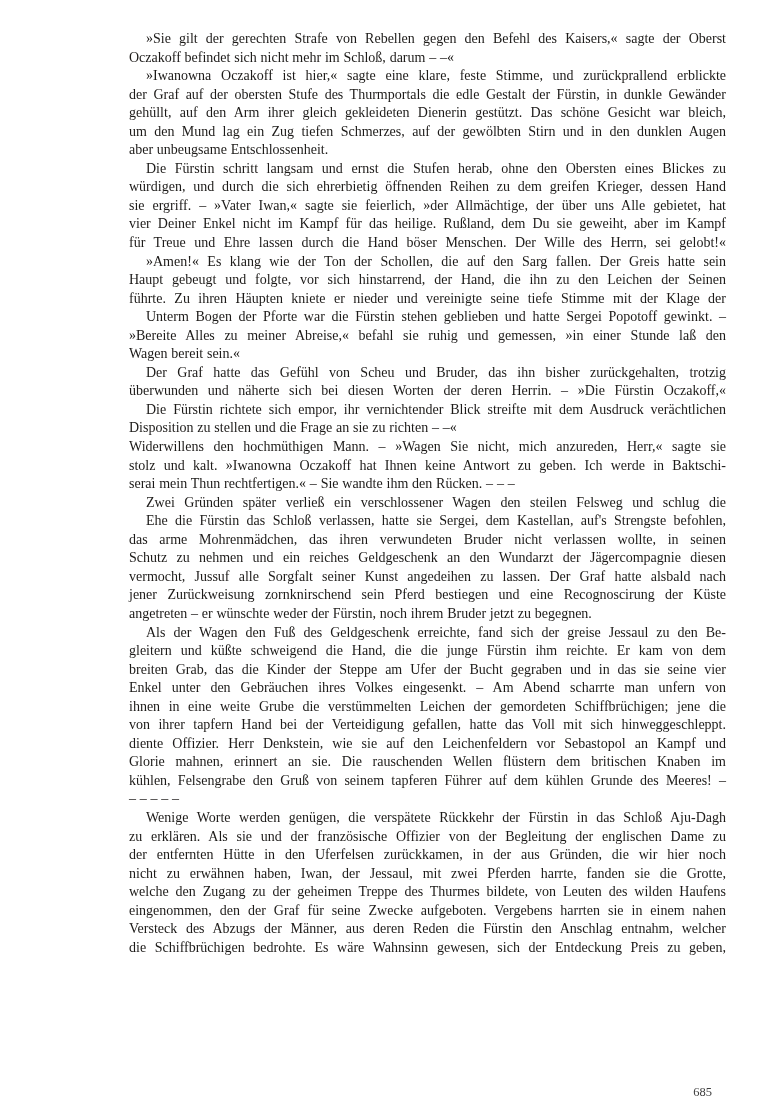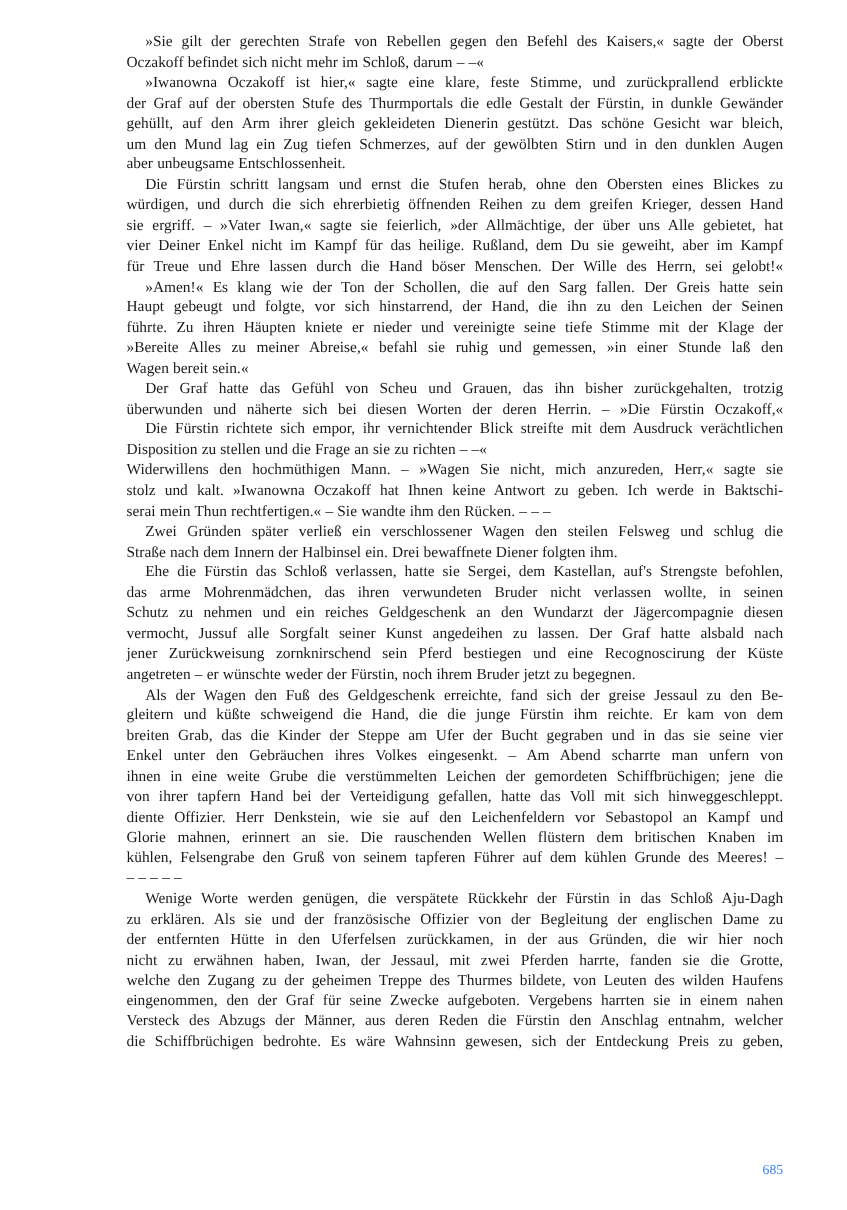--- a/index.html
+++ b/index.html
@@ -10,44 +10,44 @@
   }
   .page {
     position: relative;
     width: 770px;
     height: 1100px;
     background: #ffffff;
     overflow: hidden;
   }
   .text-column {
     position: absolute;
-    left: 115px;
+    left: 129px;
     top: 30px;
     width: 597px;
     color: #1c1a18;
     font-size: 14px;
     line-height: 18.55px;
     word-spacing: 0.02em;
   }
   .line {
     text-align: justify;
     text-align-last: justify;
   }
   .line.end {
     text-align: right;
     text-align-last: left;
   }
   .line.indent {
     text-indent: 17px;
   }
   .page-number {
     position: absolute;
-    top: 1056px;
+    top: 1085px;
     right: 58px;
-    color: #3b82f6;
+    color: #404040;
     font-size: 12.5px;
     line-height: 15px;
   }
 </style>
 </head>
 <body>
 
 <div class="page">
   <div class="text-column">
       <div class="line indent">»Sie gilt der gerechten Strafe von Rebellen gegen den Befehl des Kaisers,« sagte der Oberst</div>
@@ -58,31 +58,31 @@
       <div class="line">um den Mund lag ein Zug tiefen Schmerzes, auf der gewölbten Stirn und in den dunklen Augen</div>
       <div class="line end">aber unbeugsame Entschlossenheit.</div>
       <div class="line indent">Die Fürstin schritt langsam und ernst die Stufen herab, ohne den Obersten eines Blickes zu</div>
       <div class="line">würdigen, und durch die sich ehrerbietig öffnenden Reihen zu dem greifen Krieger, dessen Hand</div>
       <div class="line">sie ergriff. – »Vater Iwan,« sagte sie feierlich, »der Allmächtige, der über uns Alle gebietet, hat</div>
       <div class="line">vier Deiner Enkel nicht im Kampf für das heilige. Rußland, dem Du sie geweiht, aber im Kampf</div>
       <div class="line">für Treue und Ehre lassen durch die Hand böser Menschen. Der Wille des Herrn, sei gelobt!«</div>
       <div class="line indent">»Amen!« Es klang wie der Ton der Schollen, die auf den Sarg fallen. Der Greis hatte sein</div>
       <div class="line">Haupt gebeugt und folgte, vor sich hinstarrend, der Hand, die ihn zu den Leichen der Seinen</div>
       <div class="line">führte. Zu ihren Häupten kniete er nieder und vereinigte seine tiefe Stimme mit der Klage der</div>
+      <div class="line indent">Unterm Bogen der Pforte war die Fürstin stehen geblieben und hatte Sergei Popotoff gewinkt. –</div>
       <div class="line">»Bereite Alles zu meiner Abreise,« befahl sie ruhig und gemessen, »in einer Stunde laß den</div>
       <div class="line end">Wagen bereit sein.«</div>
-      <div class="line indent">Der Graf hatte das Gefühl von Scheu und Grauen, das ihn bisher zurückgehalten, trotzig</div>
+      <div class="line indent">Der Graf hatte das Gefühl von Scheu und Bruder, das ihn bisher zurückgehalten, trotzig</div>
       <div class="line">überwunden und näherte sich bei diesen Worten der deren Herrin. – »Die Fürstin Oczakoff,«</div>
       <div class="line indent">Die Fürstin richtete sich empor, ihr vernichtender Blick streifte mit dem Ausdruck verächtlichen</div>
       <div class="line end">Disposition zu stellen und die Frage an sie zu richten – –«</div>
       <div class="line">Widerwillens den hochmüthigen Mann. – »Wagen Sie nicht, mich anzureden, Herr,« sagte sie</div>
       <div class="line">stolz und kalt. »Iwanowna Oczakoff hat Ihnen keine Antwort zu geben. Ich werde in Baktschi-</div>
       <div class="line end">serai mein Thun rechtfertigen.« – Sie wandte ihm den Rücken. – – –</div>
       <div class="line indent">Zwei Gründen später verließ ein verschlossener Wagen den steilen Felsweg und schlug die</div>
-      <div class="line end">Straße nach dem Innern der Halbinsel ein. Drei bewaffnete Diener folgten ihm.</div>
       <div class="line indent">Ehe die Fürstin das Schloß verlassen, hatte sie Sergei, dem Kastellan, auf's Strengste befohlen,</div>
       <div class="line">das arme Mohrenmädchen, das ihren verwundeten Bruder nicht verlassen wollte, in seinen</div>
       <div class="line">Schutz zu nehmen und ein reiches Geldgeschenk an den Wundarzt der Jägercompagnie diesen</div>
       <div class="line">vermocht, Jussuf alle Sorgfalt seiner Kunst angedeihen zu lassen. Der Graf hatte alsbald nach</div>
       <div class="line">jener Zurückweisung zornknirschend sein Pferd bestiegen und eine Recognoscirung der Küste</div>
       <div class="line end">angetreten – er wünschte weder der Fürstin, noch ihrem Bruder jetzt zu begegnen.</div>
       <div class="line indent">Als der Wagen den Fuß des Geldgeschenk erreichte, fand sich der greise Jessaul zu den Be-</div>
       <div class="line">gleitern und küßte schweigend die Hand, die die junge Fürstin ihm reichte. Er kam von dem</div>
       <div class="line">breiten Grab, das die Kinder der Steppe am Ufer der Bucht gegraben und in das sie seine vier</div>
       <div class="line">Enkel unter den Gebräuchen ihres Volkes eingesenkt. – Am Abend scharrte man unfern von</div>

